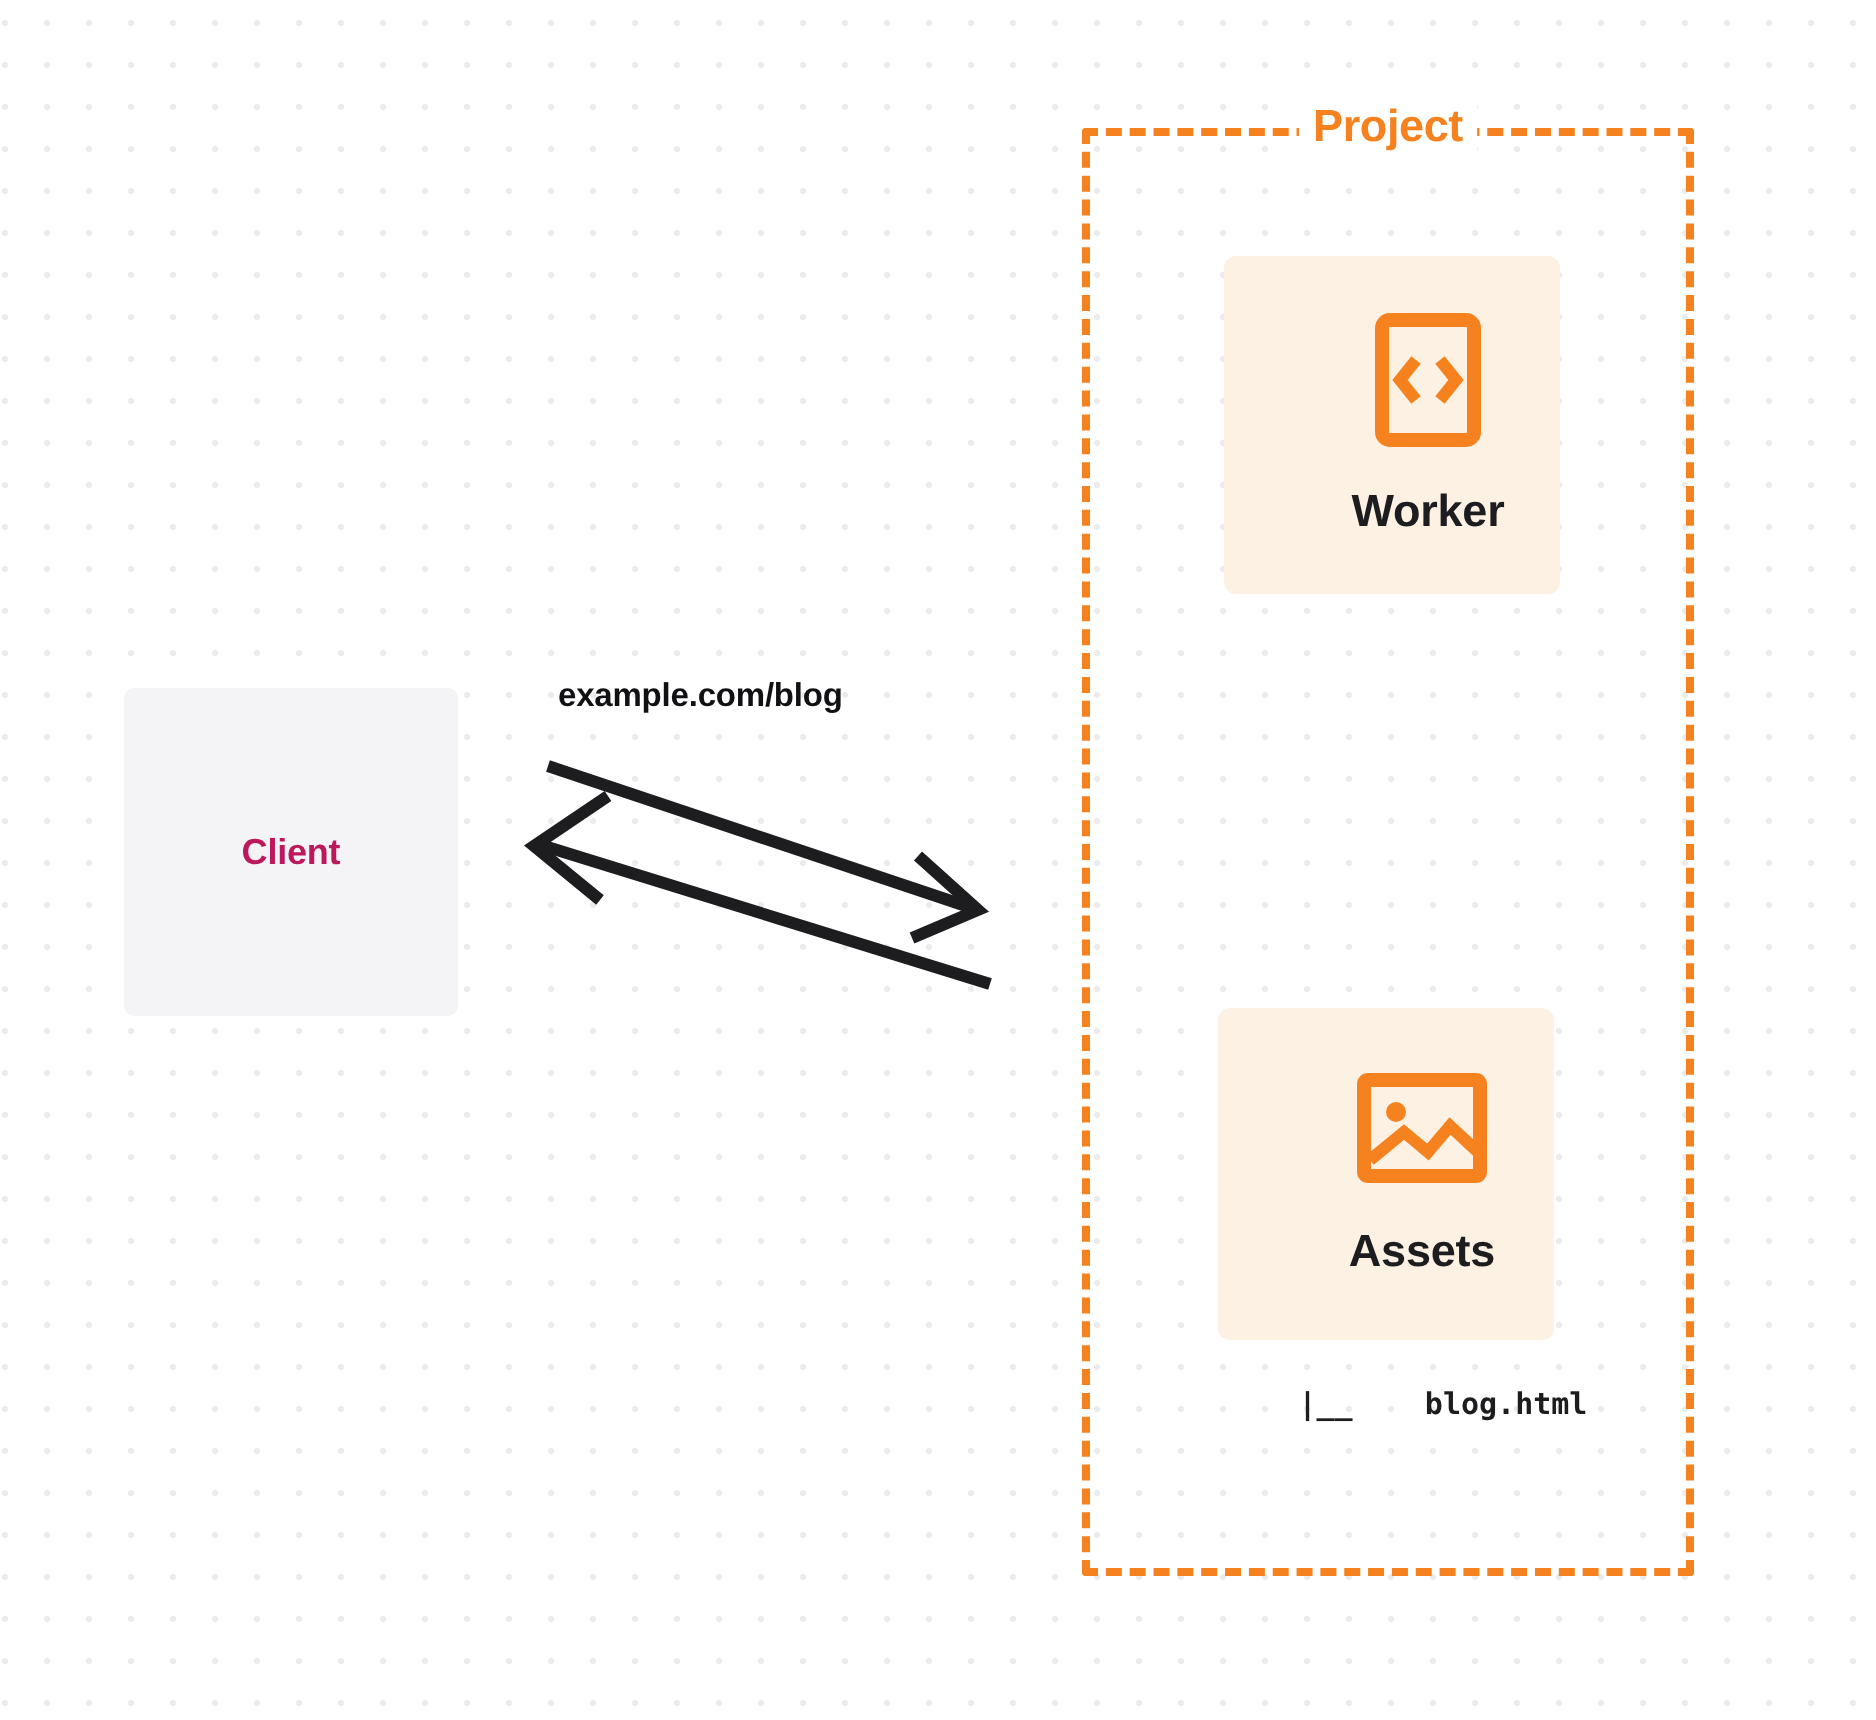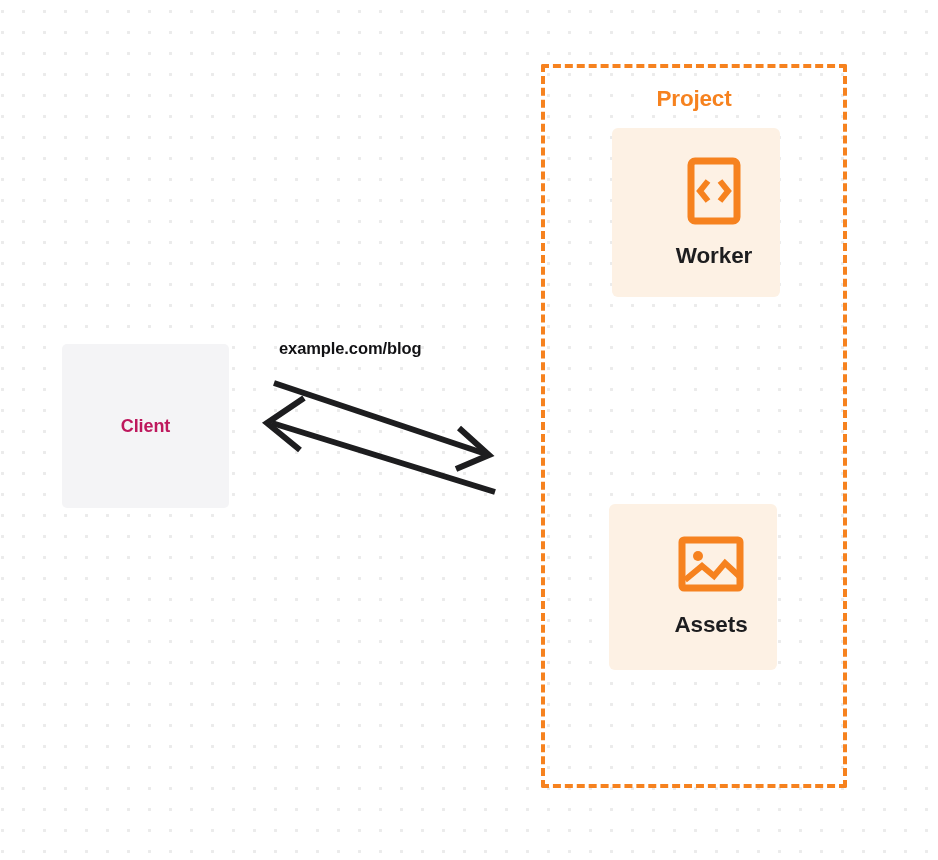--- a/index.html
+++ b/index.html
@@ -78,21 +78,20 @@
     left: 50%;
     top: -4px;
     transform: translate(-50%, -52%);
     background: #ffffff;
     padding: 0 7px;
     font-size: 22.5px;
     font-weight: 700;
     color: #f6821f;
     letter-spacing: -0.2px;
     white-space: nowrap;
-    margin-top: 36px;
   }
 
   
   .orange-card {
     position: absolute;
     background: #fdf1e4;
     border-radius: 6px;
     display: flex;
     flex-direction: column;
     align-items: center;
@@ -180,14 +179,15 @@
     <svg width="66" height="56" viewBox="0 0 66 56" aria-hidden="true">
       <rect x="4" y="4" width="58" height="48" rx="2" ry="2" fill="none" stroke="#f6821f" stroke-width="7"></rect>
       <circle cx="20" cy="20" r="5" fill="#f6821f"></circle>
       <polyline points="7,44 24,30 36,40 47,27 61,40" fill="none" stroke="#f6821f" stroke-width="6" stroke-linecap="butt" stroke-linejoin="miter"></polyline>
     </svg>
   </span>
   <span class="card-title">Assets</span>
 </div>
 
 <div id="file-tree">
+  <span class="tree-row">       |__    blog.html</span>
   
 </div>
 
 </body></html>

